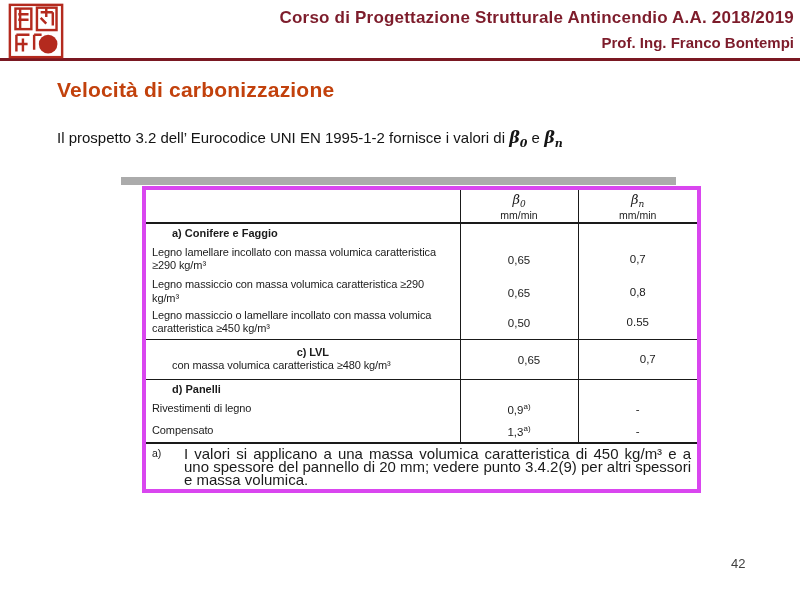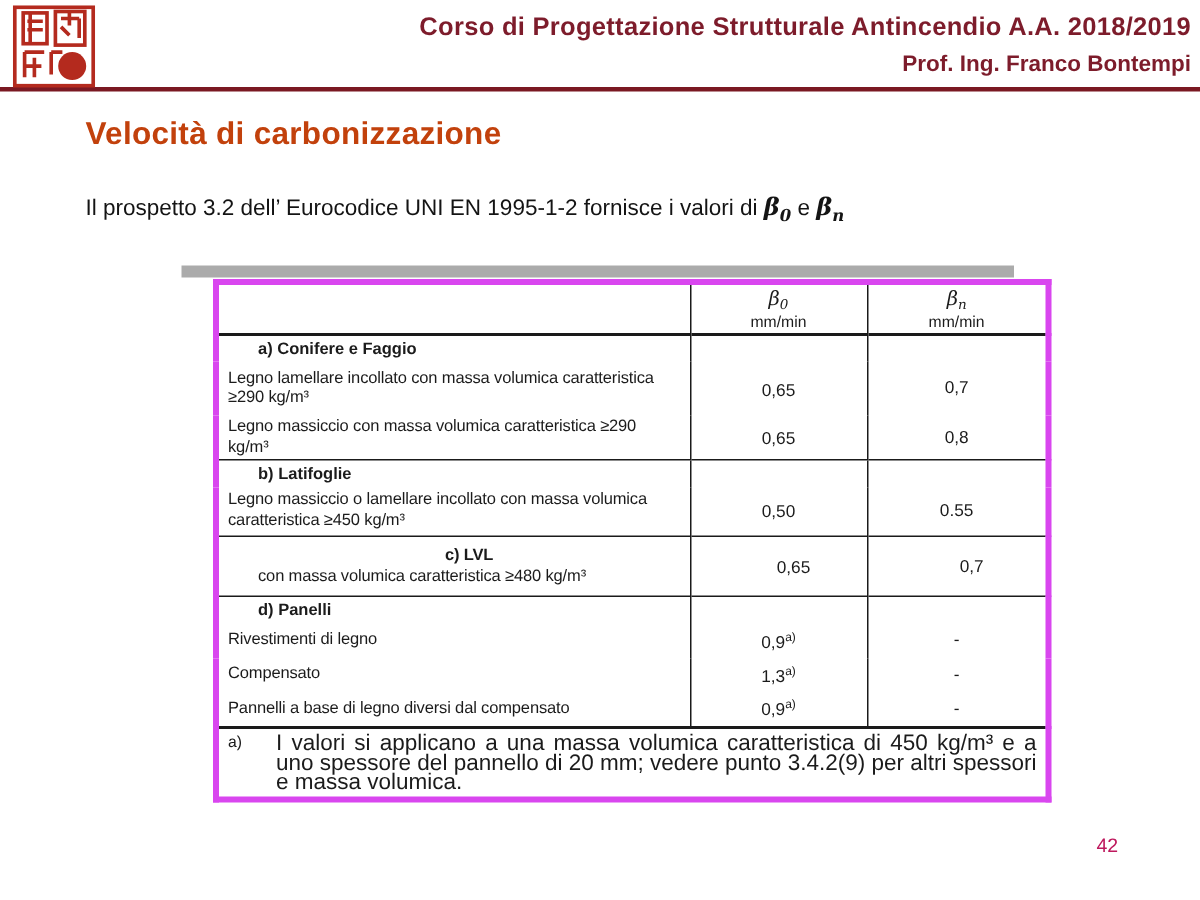--- a/index.html
+++ b/index.html
@@ -43,21 +43,21 @@
   .rd  { height: 23px; }
   td.desc { line-height: 13.5px; letter-spacing: -0.1px; }
   td.val { text-align: center; font-size: 11.5px; }
   td.val sup { font-size: 8px; }
   .bold { font-weight: bold; text-align: center; }
   tr.fnote td { border-top: 2px solid #1a1a1a; height: 33px; padding: 3px 6px; }
   .fn-flex { display: flex; align-items: flex-start; }
   .fn-label { width: 32px; flex: 0 0 32px; font-size: 10.5px; }
   .fn-text { flex: 1; font-size: 15px; line-height: 13px; text-align: justify; }
 
-  .page-num { position: absolute; left: 731px; top: 556px; font-size: 13px; color: #be185d; }
+  .page-num { position: absolute; left: 731px; top: 556px; font-size: 13px; color: #404040; }
 </style>
 </head>
 <body>
 
 <div class="slide">
 
   <div class="hdr">
     <svg class="seal" viewBox="0 0 60 60" aria-hidden="true">
       <g fill="none" stroke="#b42a1e" stroke-width="2.6">
         <rect x="2" y="2" width="56" height="56"></rect>
@@ -111,25 +111,20 @@
         <td class="desc ra1">Legno lamellare incollato con massa volumica caratteristica ≥290 kg/m³</td>
         <td class="vline val ra1"><span>0,65</span><sup></sup></td>
         <td class="vline val ra1"><span>0,7</span></td>
       </tr>
       <tr>
         <td class="desc ra2">Legno massiccio con massa volumica caratteristica ≥290 kg/m³</td>
         <td class="vline val ra2"><span>0,65</span><sup></sup></td>
         <td class="vline val ra2"><span>0,8</span></td>
       </tr>
 
-      <tr class="sec">
-        <td class="sec-title rt">b) Latifoglie</td>
-        <td class="vline"></td>
-        <td class="vline"></td>
-      </tr>
       <tr>
         <td class="desc rb2">Legno massiccio o lamellare incollato con massa volumica caratteristica ≥450 kg/m³</td>
         <td class="vline val rb2"><span>0,50</span><sup></sup></td>
         <td class="vline val rb2"><span>0.55</span></td>
       </tr>
 
       <tr class="sec">
         <td class="desc rc">
           <div class="bold">c) LVL</div>
           <div>con massa volumica caratteristica ≥480 kg/m³</div>
@@ -146,25 +141,20 @@
       <tr>
         <td class="desc rd">Rivestimenti di legno</td>
         <td class="vline val rd"><span>0,9</span><sup>a)</sup></td>
         <td class="vline val rd"><span>-</span></td>
       </tr>
       <tr>
         <td class="desc rd">Compensato</td>
         <td class="vline val rd"><span>1,3</span><sup>a)</sup></td>
         <td class="vline val rd"><span>-</span></td>
       </tr>
-      <tr>
-        <td class="desc rd">Pannelli a base di legno diversi dal compensato</td>
-        <td class="vline val rd"><span>0,9</span><sup>a)</sup></td>
-        <td class="vline val rd"><span>-</span></td>
-      </tr>
 
       <tr class="fnote">
         <td colspan="3">
           <div class="fn-flex">
             <span class="fn-label">a)</span>
             <span class="fn-text">I valori si applicano a una massa volumica caratteristica di 450 kg/m³ e a uno spessore del pannello di 20 mm; vedere punto 3.4.2(9) per altri spessori e massa volumica.</span>
           </div>
         </td>
       </tr>
     </tbody>

